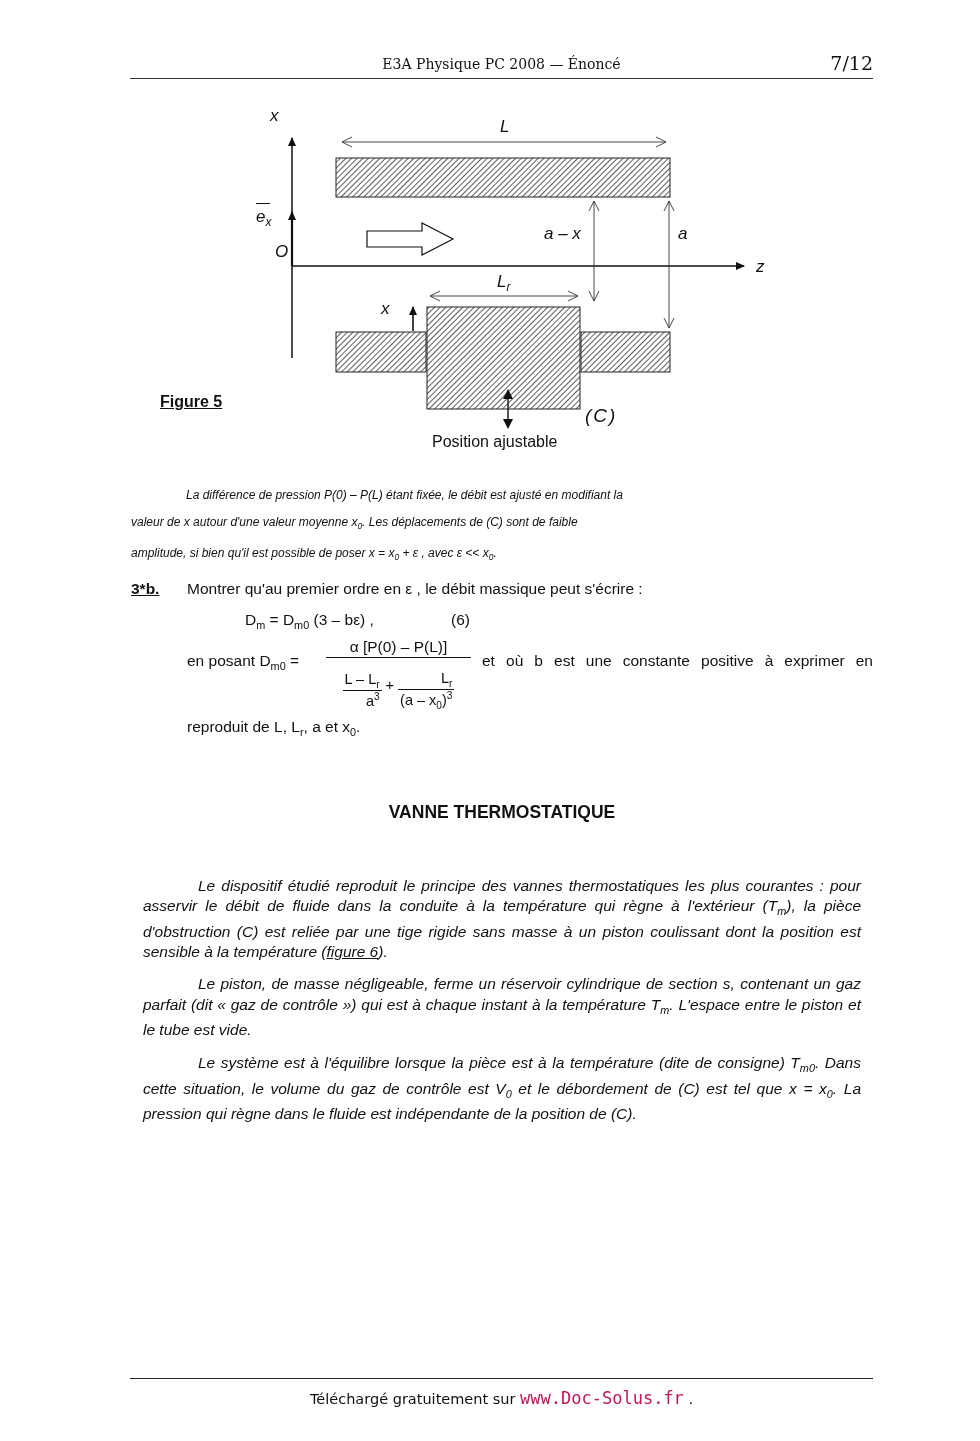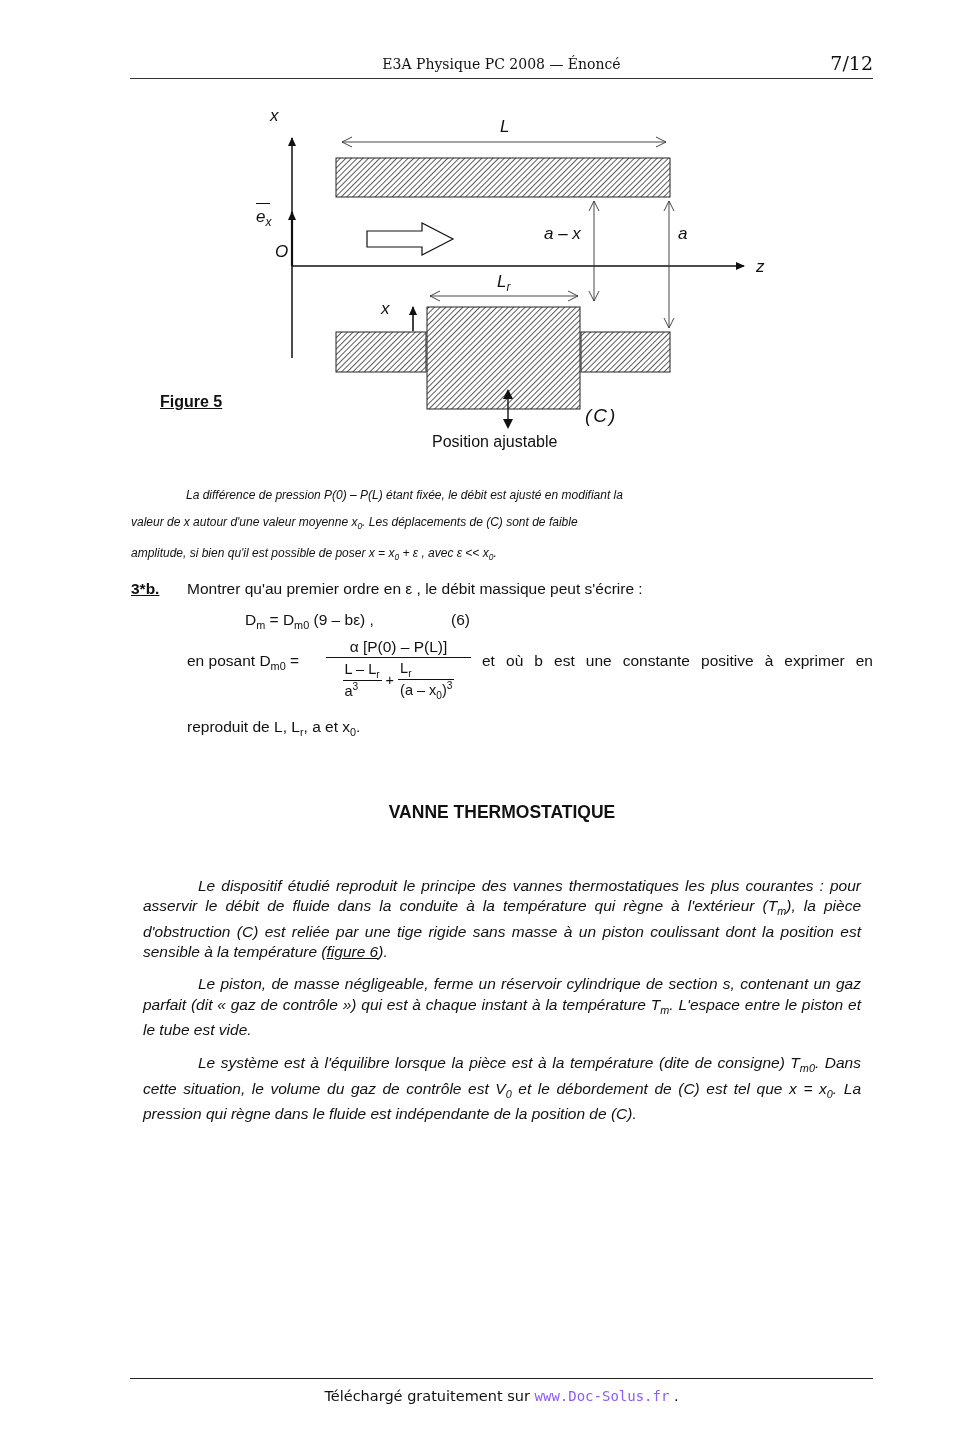--- a/index.html
+++ b/index.html
@@ -14,24 +14,24 @@
   .para { position:absolute; left:131px; width:742px; font-family:"Liberation Sans", sans-serif; font-style:italic; font-size:12px; line-height:27px; text-align:justify; text-align-last:left; }
   .para .ind { display:inline-block; width:55px; }
   .q { position:absolute; font-family:"Liberation Sans", sans-serif; font-size:15.5px; }
   .qnum { position:absolute; left:131px; top:580px; font-family:"Liberation Sans", sans-serif; font-weight:bold; font-size:15.5px; text-decoration:underline; }
   .section-title { position:absolute; left:131px; width:742px; text-align:center; font-family:"Liberation Sans", sans-serif; font-weight:bold; font-size:17.5px; line-height:22px; }
   .body2 { position:absolute; left:131px; width:742px; font-family:"Liberation Sans", sans-serif; font-style:italic; font-size:15.5px; line-height:20.3px; text-align:justify; }
   .body2 p { margin:12px; text-align:justify; text-align-last:left; }
   .body2 .ind { display:inline-block; width:55px; }
   .footer-line { position:absolute; left:130px; top:1378px; width:743px; border-top:1.3px solid #222; }
   .footer { position:absolute; left:130px; top:1388px; width:743px; text-align:center; font-family:"DejaVu Sans", sans-serif; font-size:14.5px; }
-  .footer .link { font-family:"DejaVu Sans Mono", monospace; color:#8b5cf6; font-size:14px; }
+  .footer .link { font-family:"DejaVu Sans Mono", monospace; color:#be185d; font-size:17px; }
   sub { font-size:0.7em; }
   sup { font-size:0.7em; }
-  .frac { display:inline-block; vertical-align:middle; text-align:left; }
+  .frac { display:inline-block; vertical-align:middle; text-align:right;margin-top:10px; }
   .frac .num { display:block; border-bottom:1px solid #111; padding:0 2px; }
   .frac .den { display:block; padding:0 2px; }
 </style>
 </head>
 <body>
 
 <div class="header">
   <div class="header-title">E3A Physique PC 2008 — Énoncé</div>
   <div class="header-page">7/12</div>
 </div>
@@ -98,21 +98,21 @@
 
 <div class="para" style="top:482px">
   <div><span class="ind"></span><span>La différence de pression P(0) – P(L) étant fixée, le débit est ajusté en modifiant la</span></div>
   <div><span>valeur de x  autour d'une valeur moyenne x</span><sub>0</sub><span>. Les déplacements de (C) sont de faible</span></div>
   <div><span>amplitude, si bien qu'il est possible de poser x = x</span><sub>0</sub><span> + ε , avec ε &lt;&lt; x</span><sub>0</sub><span>.</span></div>
 </div>
 
 <div class="qnum">3*b.</div>
 <div class="q" style="left:187px;top:580px">Montrer qu'au premier ordre en ε , le débit massique peut s'écrire :</div>
 <div class="q" style="left:245px;top:611px">
-  <span>D</span><sub>m</sub><span> = D</span><sub>m0</sub><span> (9 – bε) ,</span>
+  <span>D</span><sub>m</sub><span> = D</span><sub>m0</sub><span> (3 – bε) ,</span>
 </div>
 <div class="q" style="left:451px;top:611px">(6)</div>
 
 <div class="q" style="left:187px;top:652px">
   <span>en posant D</span><sub>m0</sub><span> =</span>
 </div>
 <div class="q" style="left:326px;top:638px;width:145px">
   <div style="text-align:center;border-bottom:1px solid #111;padding-bottom:1px">α [P(0) – P(L)]</div>
   <div style="display:flex;align-items:center;justify-content:center;margin-top:2px;font-size:14.5px">
     <span class="frac">

